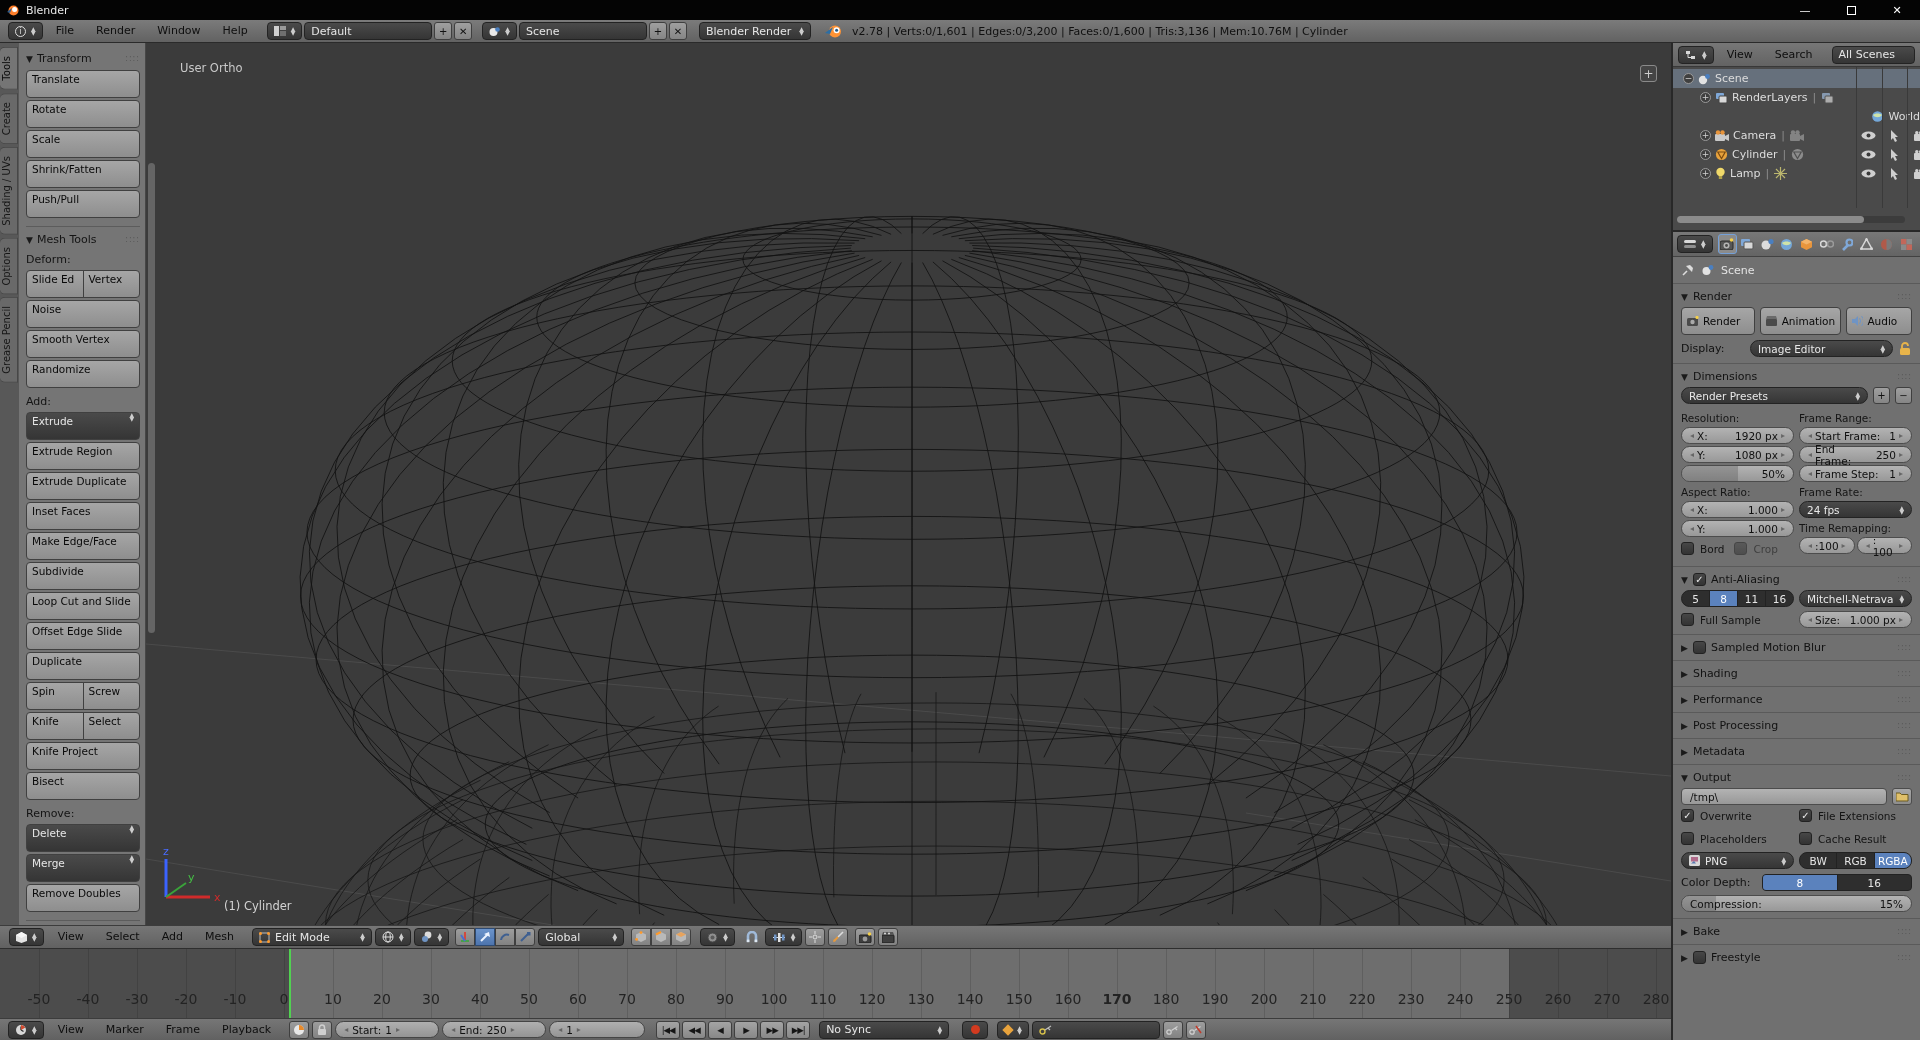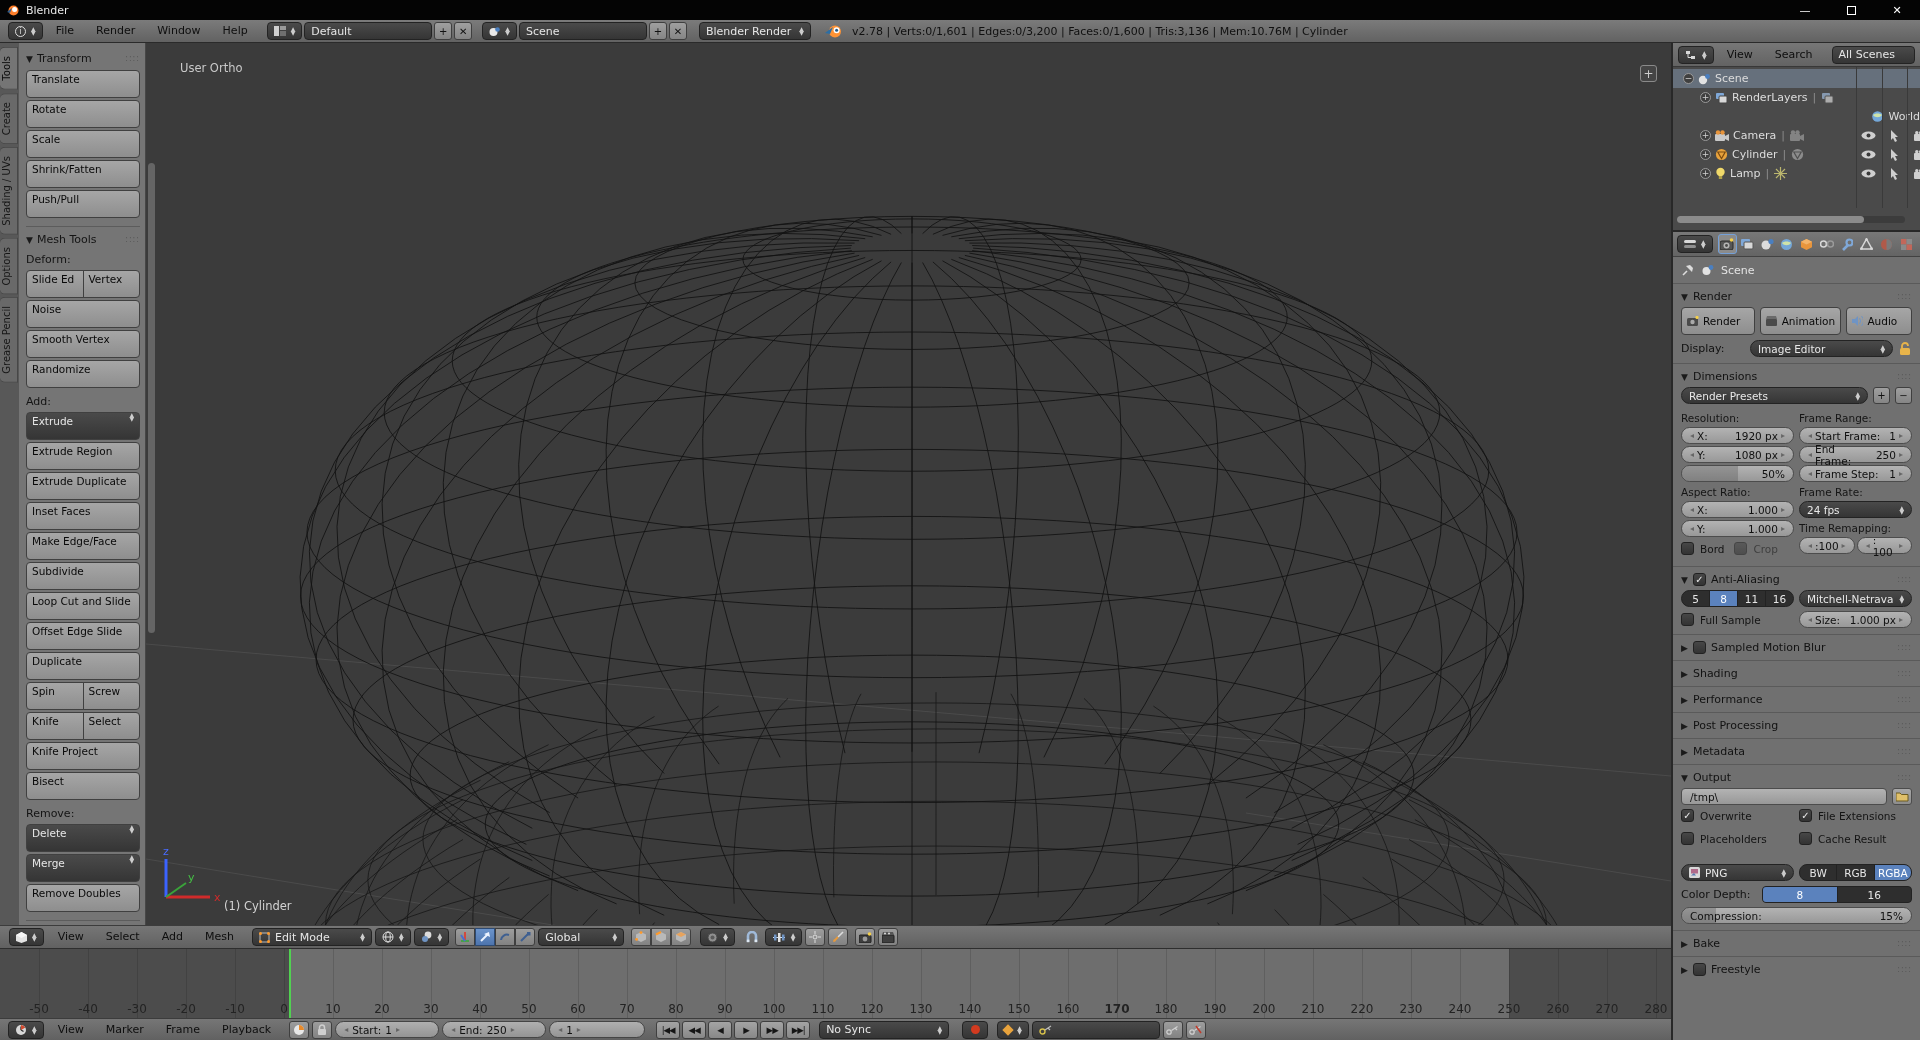--- a/index.html
+++ b/index.html
@@ -83,21 +83,21 @@
   .seg span.on{background:#5b82bd;color:#fff}
   .cbrow{display:flex;align-items:center;gap:6px;color:#141414;margin-bottom:5px;font-size:10.5px}
   .crow{display:flex;gap:5px;align-items:center;margin-bottom:4px}
   .folderbtn{width:20px;height:17px;background:linear-gradient(#a8a8a8,#8d8d8d);border:1px solid #4c4c4c;border-radius:3px;display:flex;align-items:center;justify-content:center}
   .slider{position:relative;overflow:hidden}
   .slider .fill{position:absolute;left:0;top:0;bottom:0;background:rgba(70,70,70,.28);border-radius:9px 0 0 9px}
   
   #timeline{left:0;top:948px;width:1671px;height:92px}
   #ruler{position:relative;height:70px;background:#6e6e6e;overflow:hidden;border-top:1px solid #2e2e2e}
   .gridline{position:absolute;top:0;bottom:0;width:1px;background:rgba(0,0,0,.13)}
-  .rlabel{position:absolute;bottom:2px;transform:translateX(-50%);color:#232323;font-size:12px}
+  .rlabel{position:absolute;bottom:11px;transform:translateX(-50%);color:#232323;font-size:14px}
   #range-l,#range-r{position:absolute;top:0;bottom:0;background:rgba(20,20,20,.38)}
   #cframe{position:absolute;top:0;bottom:0;width:2px;background:#51d151}
   #tl-header{height:22px;background:linear-gradient(#767676,#616161);border-top:1px solid #3c3c3c;display:flex;align-items:center;gap:3px;padding:0 8px}
   .lpill{background:linear-gradient(#b0b0b0,#949494);border:1px solid #454545;border-radius:9px;height:17px;display:flex;align-items:center;color:#101010;font-size:10.5px;padding:0 8px;gap:4px}
   .pbtn{background:linear-gradient(#a4a4a4,#888);border:1px solid #3f3f3f;border-radius:3px;height:18px;min-width:24px;display:inline-flex;align-items:center;justify-content:center;color:#151515;font-size:8.5px;letter-spacing:-1px;padding:0 3px}
   svg{display:block}
 </style>
 </head>
 <body>
 
@@ -1041,21 +1041,21 @@
         </div>
         <div class="cbrow" style="flex: 1 1 45%;">
           <span class="cb"></span>
           <span>Placeholders</span>
         </div>
         <div class="cbrow" style="flex: 1 1 45%;">
           <span class="cb"></span>
           <span>Cache Result</span>
         </div>
       </div>
-    <div class="colgrid" style="margin-top:14px">
+    <div class="colgrid" style="margin-top:2px">
       <div>
           <div class="ddw">
             <svg width="11" height="11">
               <rect x="0" y="0" width="11" height="11" rx="1.5" fill="#d8d8d8"></rect>
               <rect x="2" y="2" width="7" height="4.5" fill="#b06a8a"></rect>
               <path d="M2 8.5 5 6l2 2.5z" fill="#5a7ab0"></path>
             </svg>
             <span>PNG</span>
             <span class="updown" style="margin-left:auto">▲<i></i>▼</span>
           </div>

